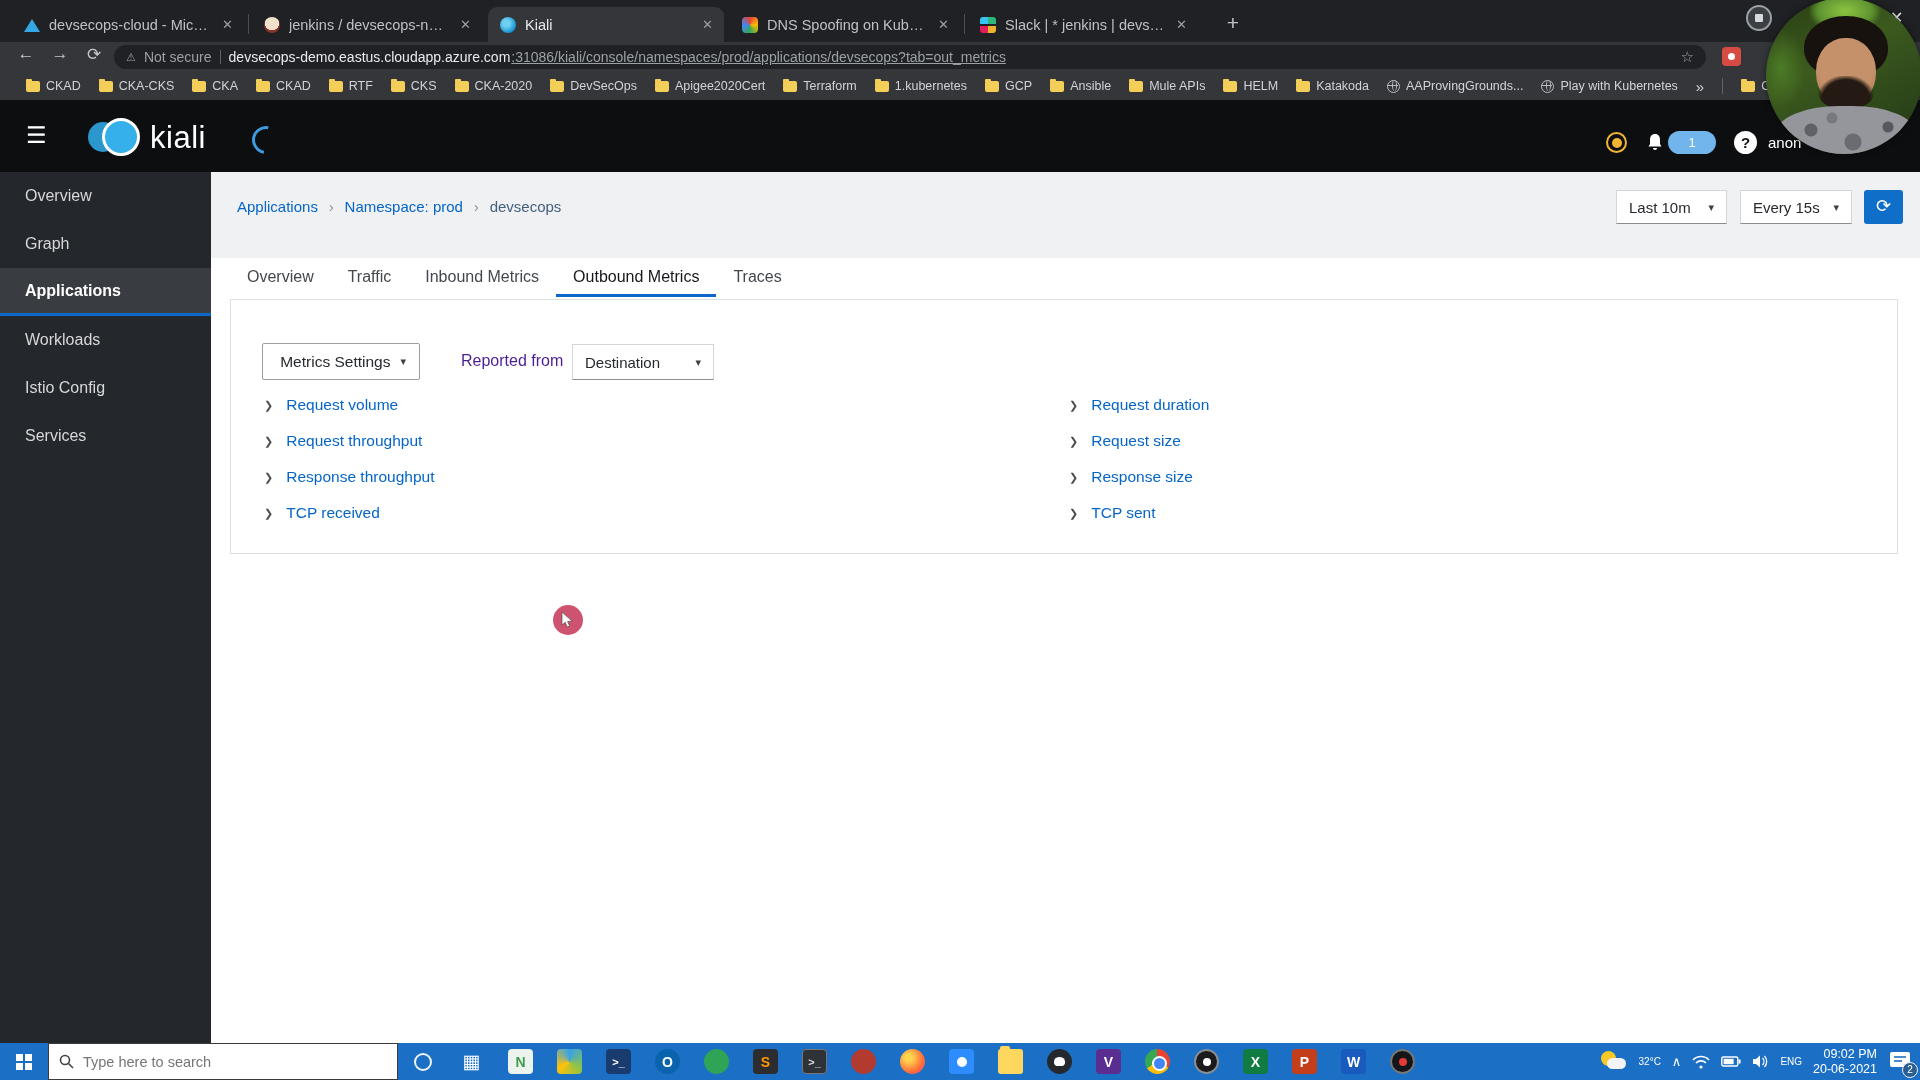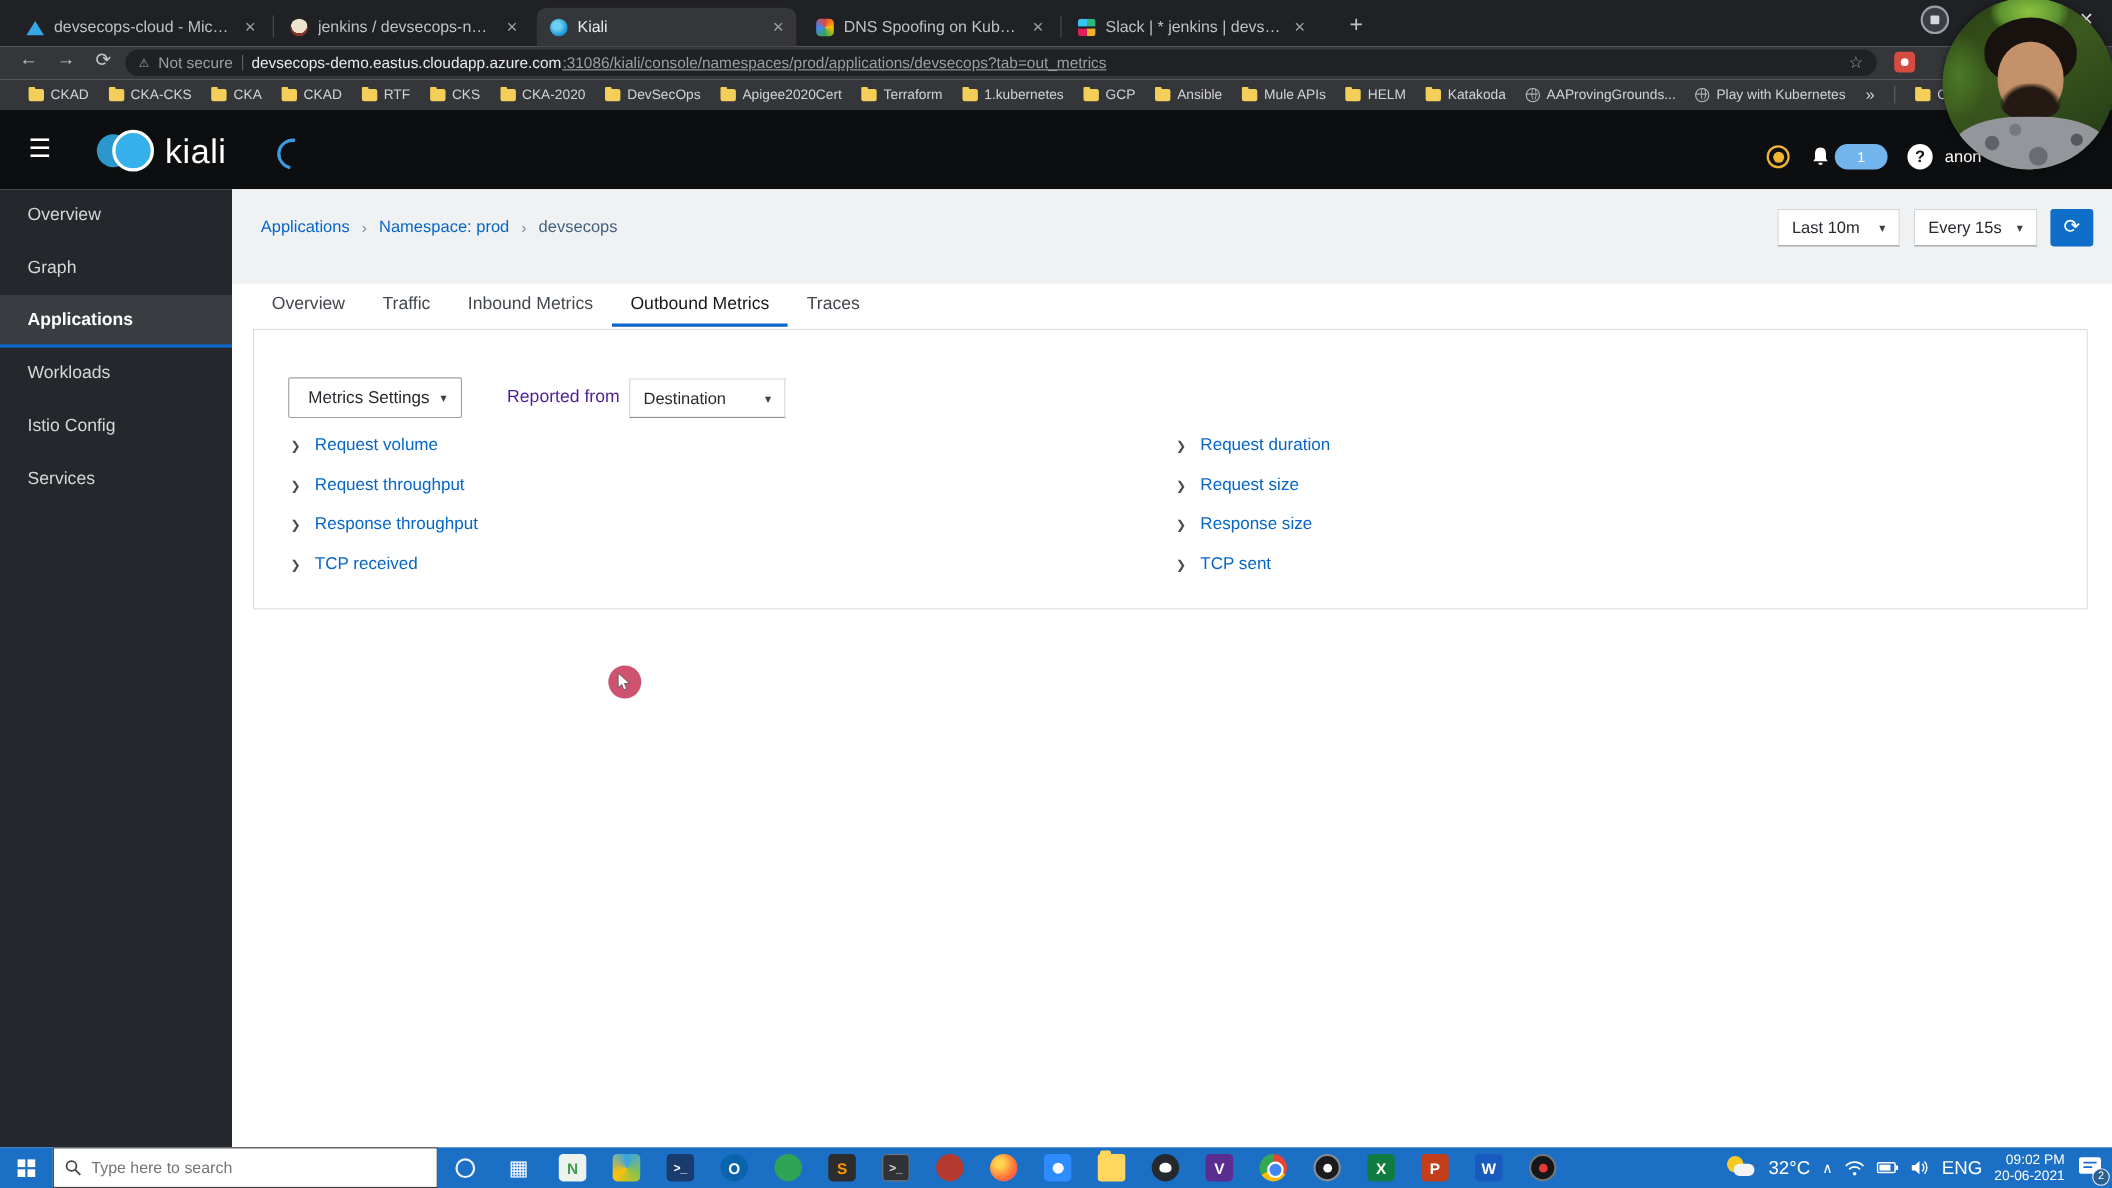--- a/index.html
+++ b/index.html
@@ -133,21 +133,21 @@
   .i-media::after { content:""; width:8px; height:8px; border-radius:50%; background:#fff; }
   .i-excel { background:#107c41; }
   .i-ppt { background:#c43e1c; }
   .i-word { background:#185abd; }
   .i-recorder { background:#141619; border-radius:50%; border:2px solid #777; }
   .i-recorder::after { content:""; width:8px; height:8px; border-radius:50%; background:#e53935; }
   #tray { position:absolute; right:2px; top:0; height:37px; display:flex; align-items:center; gap:11px; padding-right:4px; color:#fff; }
   #weather { position:relative; width:28px; height:22px; }
   #weather .sun { position:absolute; left:1px; top:0; width:15px; height:15px; border-radius:50%; background:#f7c927; }
   #weather .cloud { position:absolute; left:7px; top:7px; width:19px; height:11px; border-radius:8px; background:#f3f4f6; }
-  #tray .ttxt { font-size:17px; }
+  #tray .ttxt { font-size:10px; }
   #tray .chevup { font-size:13px; }
   #clock { text-align:right; font-size:12.5px; line-height:15px; }
   #notifbox { position:relative; width:26px; height:24px; }
   #notifbox .nbadge { position:absolute; right:-4px; bottom:-4px; width:16px; height:16px; border-radius:50%; background:#2b5f8f; border:1.5px solid #eef; color:#fff; font-size:10px; text-align:center; line-height:14px; }
 
   
   #webcam { position:absolute; left:1766px; top:-2px; width:156px; height:156px; border-radius:50%; overflow:hidden; z-index:60; background:linear-gradient(150deg,#273c12 0%, #3c5a1e 40%, #2c451a 75%, #203312 100%); box-shadow:0 0 6px rgba(0,0,0,.5); }
   #webcam .leaf1 { position:absolute; left:44px; top:-8px; width:70px; height:42px; background:radial-gradient(ellipse at center,#8ec441 0%, #5d9330 55%, transparent 75%); filter:blur(1px); }
   #webcam .leaf2 { position:absolute; left:-10px; top:30px; width:50px; height:80px; background:radial-gradient(ellipse at center,#4c7b26 0%, transparent 70%); }
   #webcam .hair { position:absolute; left:38px; top:18px; width:84px; height:62px; border-radius:50% 50% 45% 45%; background:#17120e; }

